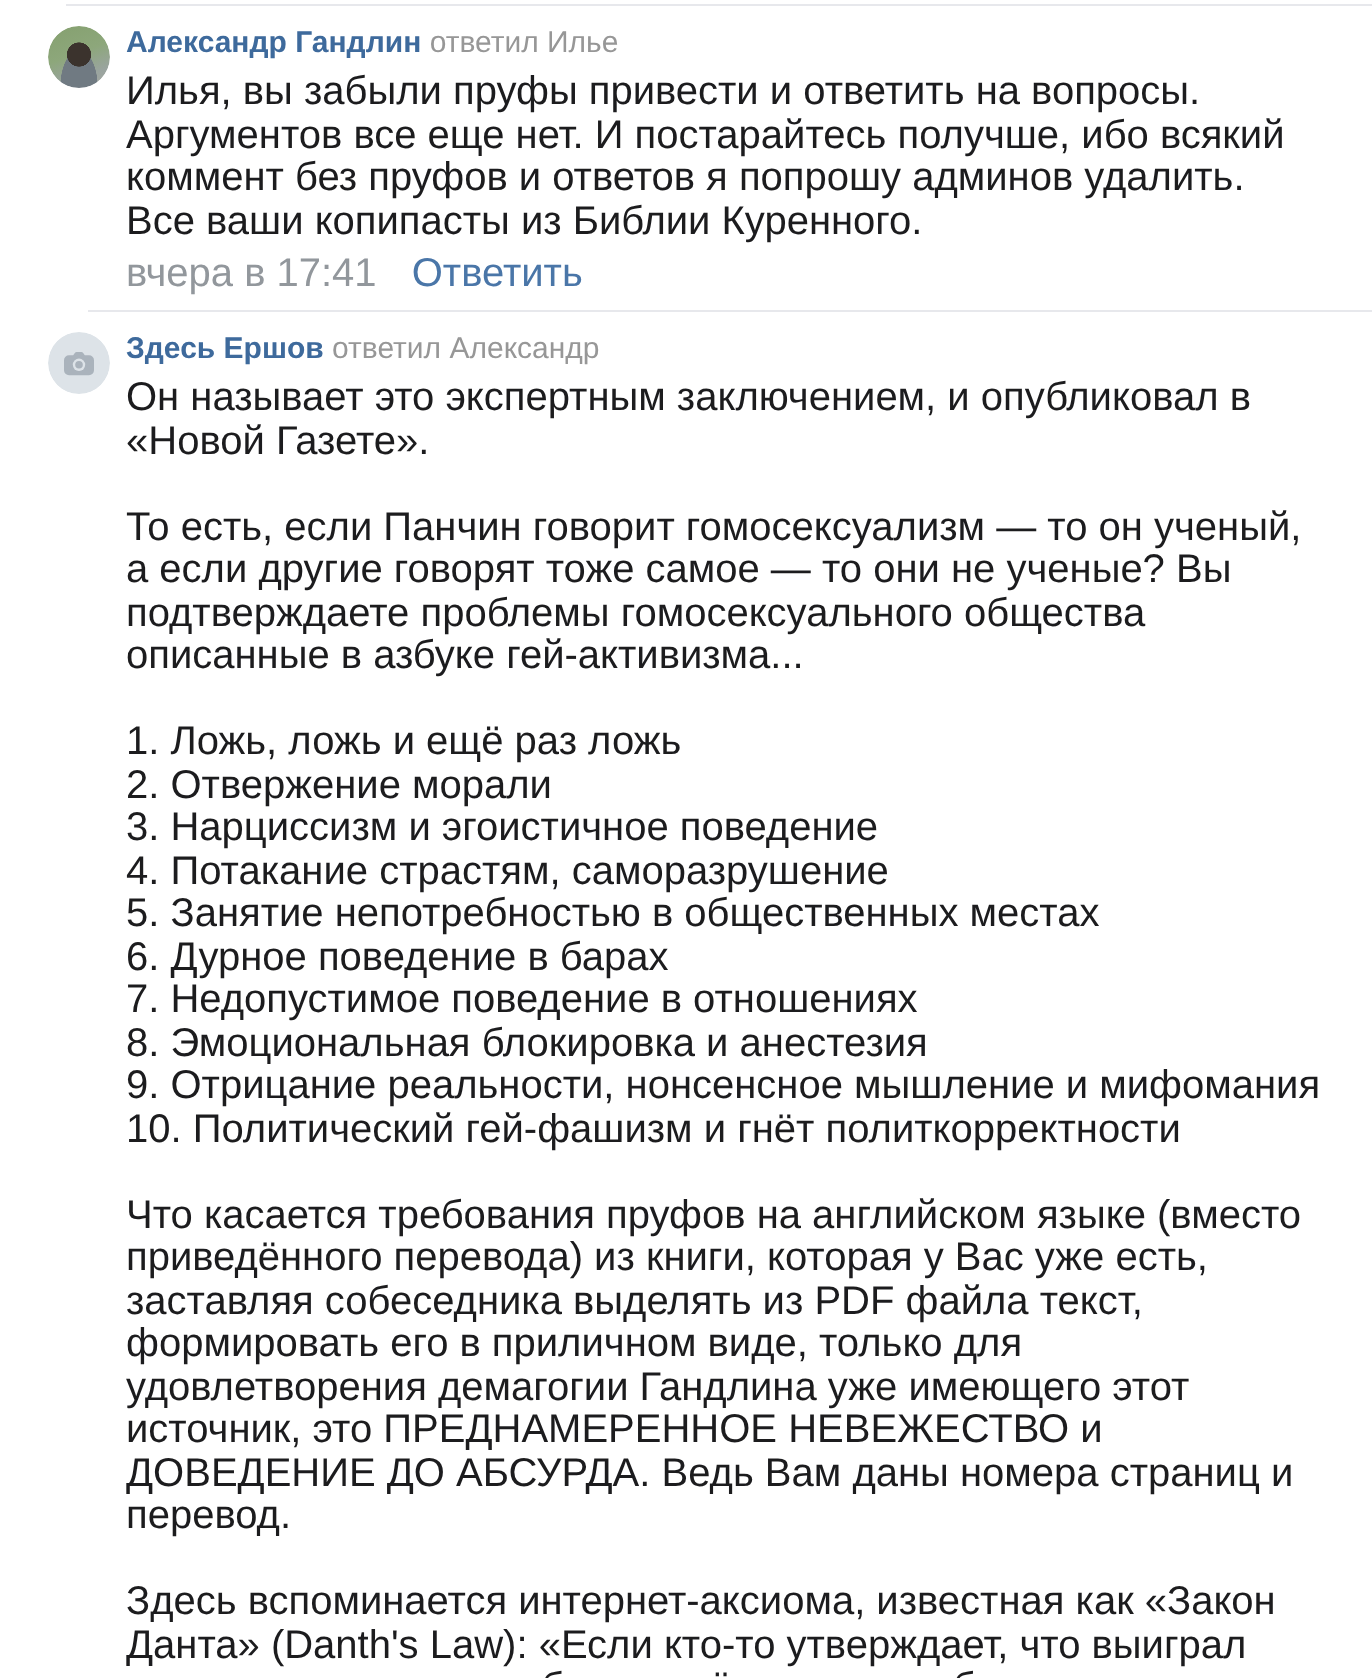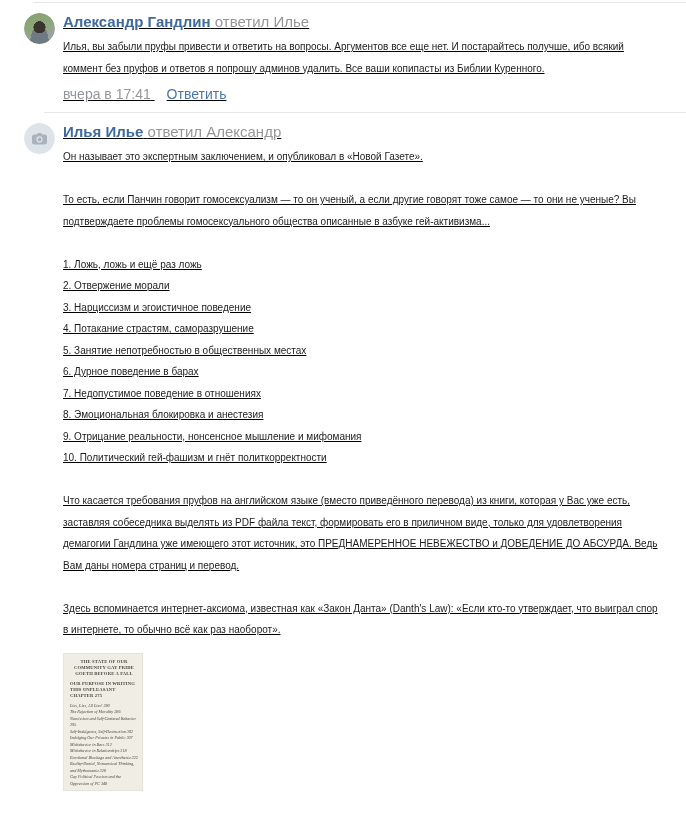--- a/index.html
+++ b/index.html
@@ -8,26 +8,26 @@
   .divider{height:1px;background:#e7e8ec;margin-left:44px;}
   .divider.top{margin-left:33px;margin-top:2px;}
   .comment{display:flex;padding:8px 24px 0 24px;}
   .avatar{width:31px;height:31px;border-radius:50%;flex:0 0 31px;margin-right:8px;margin-top:2px;cursor:pointer;overflow:hidden;position:relative;}
   .avatar-photo{width:100%;height:100%;border-radius:50%;
     background:
       radial-gradient(circle at 50% 46%, #3b332d 0 26%, rgba(59,51,45,0) 27%),
       radial-gradient(ellipse at 50% 98%, #707a82 0 42%, rgba(112,122,130,0) 43%),
       linear-gradient(160deg,#85a06f 0%,#8da77b 45%,#9aa49f 75%,#a5a8a2 100%);}
   .avatar-default{width:100%;height:100%;border-radius:50%;background:#dde3e8;display:flex;align-items:center;justify-content:center;}
-  .comment-body{flex:1;min-width:0;max-width:601px;text-decoration:underline;}
+  .comment-body{flex:1;min-width:0;max-width:601px;}
   .comment-header{font-size:15px;line-height:19px;margin-top:1px;margin-bottom:5px;}
   .author{color:#3e6a9c;font-weight:bold;text-decoration:none;cursor:pointer;}
   .reply-to{color:#979797;}
-  .comment-text{font-size:10px;line-height:21.5px;color:#1c1c1e;white-space:pre-line;word-wrap:break-word;}
-  .comment-meta{font-size:14px;line-height:18px;margin-top:6px;padding-bottom:9px;}
+  .comment-text{font-size:20px;line-height:21.5px;color:#1c1c1e;white-space:pre-line;word-wrap:break-word;}
+  .comment-meta{font-size:20px;line-height:18px;margin-top:6px;padding-bottom:9px;}
   .time{color:#92979c;}
   .reply-link{color:#4a76a8;margin-left:12px;text-decoration:none;cursor:pointer;}
   .attachment{margin-top:12px;display:inline-block;cursor:pointer;}
   .scan{width:80px;height:138px;box-sizing:border-box;background:#f0ede4;box-shadow:0 0 0 1px #e6e3da inset;
     padding:6px 5px 4px 7px;font-family:"Liberation Serif",serif;color:#4a463f;overflow:hidden;}
   .scan-header{font-size:4.6px;line-height:1.35;font-weight:bold;text-align:center;white-space:pre-line;letter-spacing:.2px;}
   .scan-subheader{font-size:4.6px;line-height:1.3;font-weight:bold;text-align:left;white-space:pre-line;margin-top:4px;letter-spacing:.15px;}
   .scan-entries{font-size:4.2px;line-height:1.55;font-style:italic;text-align:left;white-space:pre-line;margin-top:4px;}
   .cam-svg{display:block;}
 </style>
@@ -62,21 +62,21 @@
       <div class="avatar-default">
         <svg class="cam-svg" width="15" height="12" viewBox="0 0 15 12">
           <path fill="#aab3bc" d="M4.6 1.6 L5.5 0.4 a1 1 0 0 1 .8-.4 h2.4 a1 1 0 0 1 .8.4 l.9 1.2 h2.1 a2.5 2.5 0 0 1 2.5 2.5 v5 a2.5 2.5 0 0 1-2.5 2.5 h-10 A2.5 2.5 0 0 1 0 9.1 v-5 A2.5 2.5 0 0 1 2.5 1.6 Z"></path>
           <circle cx="7.5" cy="6.4" r="3.1" fill="#dde3e8"></circle>
           <circle cx="7.5" cy="6.4" r="1.9" fill="#aab3bc"></circle>
         </svg>
       </div>
     </div>
     <div class="comment-body">
       <div class="comment-header">
-        <a class="author">Илья Илье</a>
+        <a class="author">Здесь Ершов</a>
         <span class="reply-to">ответил Александр</span>
       </div>
       <div class="comment-text">Он называет это экспертным заключением, и опубликовал в «Новой Газете».
 
 То есть, если Панчин говорит гомосексуализм — то он ученый, а если другие говорят тоже самое — то они не ученые? Вы подтверждаете проблемы гомосексуального общества описанные в азбуке гей-активизма...
 
 1. Ложь, ложь и ещё раз ложь
 2. Отвержение морали
 3. Нарциссизм и эгоистичное поведение
 4. Потакание страстям, саморазрушение

